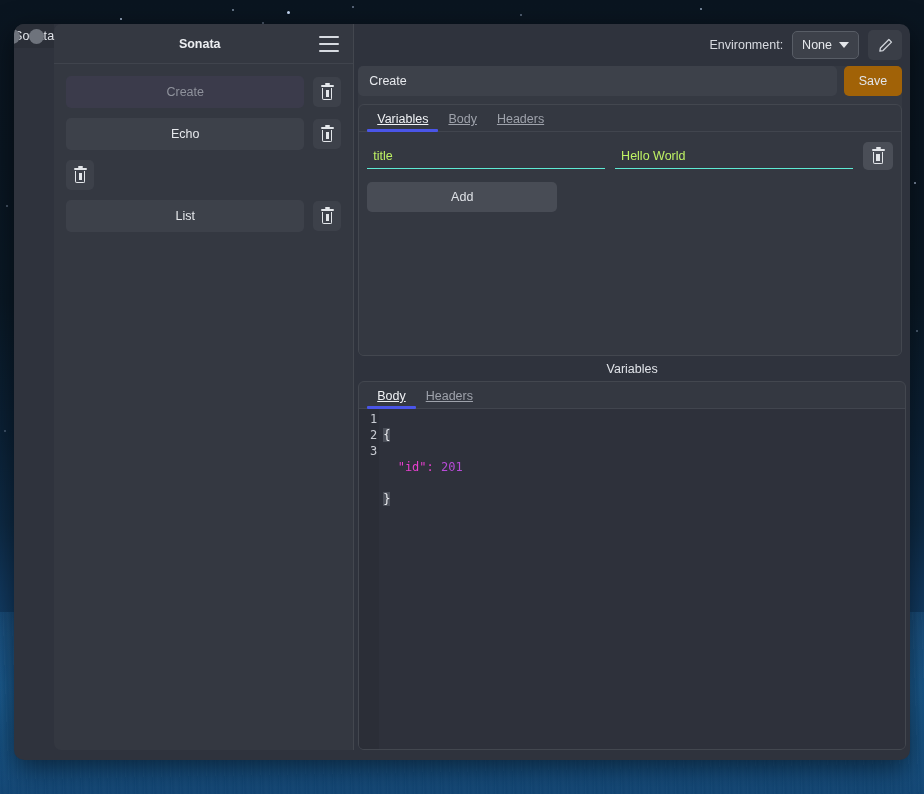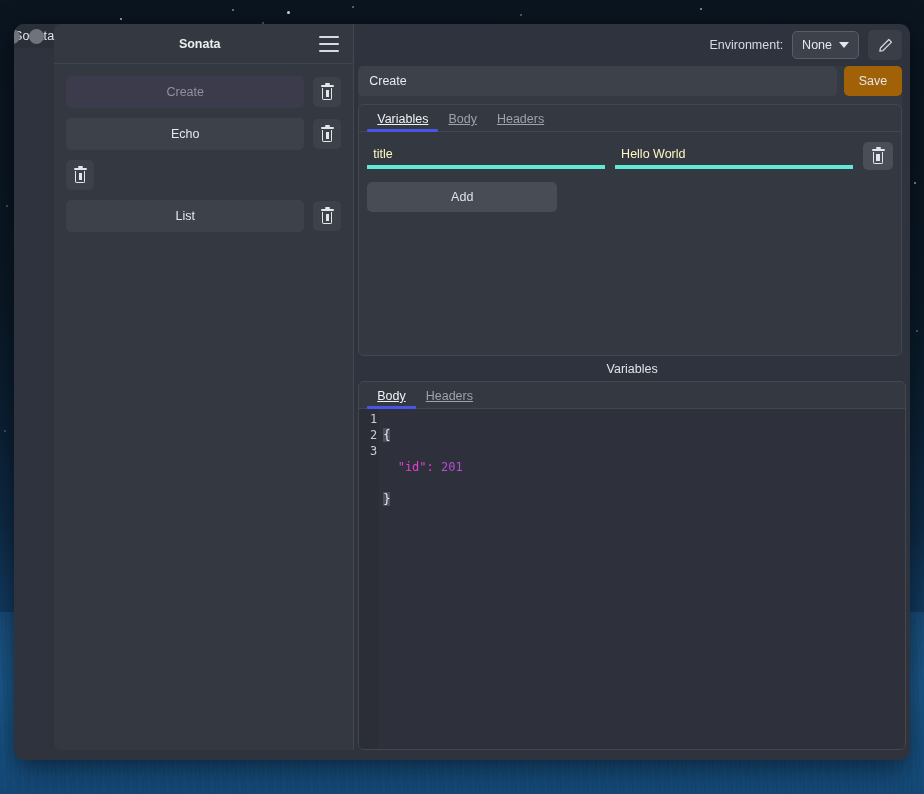--- a/index.html
+++ b/index.html
@@ -242,22 +242,22 @@
   }
   .tab.active { color: #f0f2f5; }
   .tab.active:after {
     content: ""; position: absolute; left: 0; right: 0; bottom: -1px;
     height: 3px; background: #4a55e8; border-radius: 1px;
   }
   .vars-area { flex: 1; min-height: 0; padding: 10px 8px 0 8px; background: #343841; }
   .var-row { display: flex; align-items: center; gap: 10px; padding-bottom: 6px; }
   .var-field {
     flex: 1; height: 26px;
-    background: transparent; border: none; border-bottom: 4px solid #5eead4;
-    color: #fef9c3; font-size: 12.5px; padding: 0 6px;
+    background: transparent; border: none; border-bottom: 1px solid #5eead4;
+    color: #bef264; font-size: 12.5px; padding: 0 6px;
     font-family: "Liberation Sans", sans-serif;
     outline: none;
   }
   .var-del {
     width: 30px; height: 28px;
     background: #4a4e57; border: none; border-radius: 5px;
     display: flex; align-items: center; justify-content: center; cursor: pointer;
   }
   .add-row { padding-top: 6px; }
   .add-btn {

